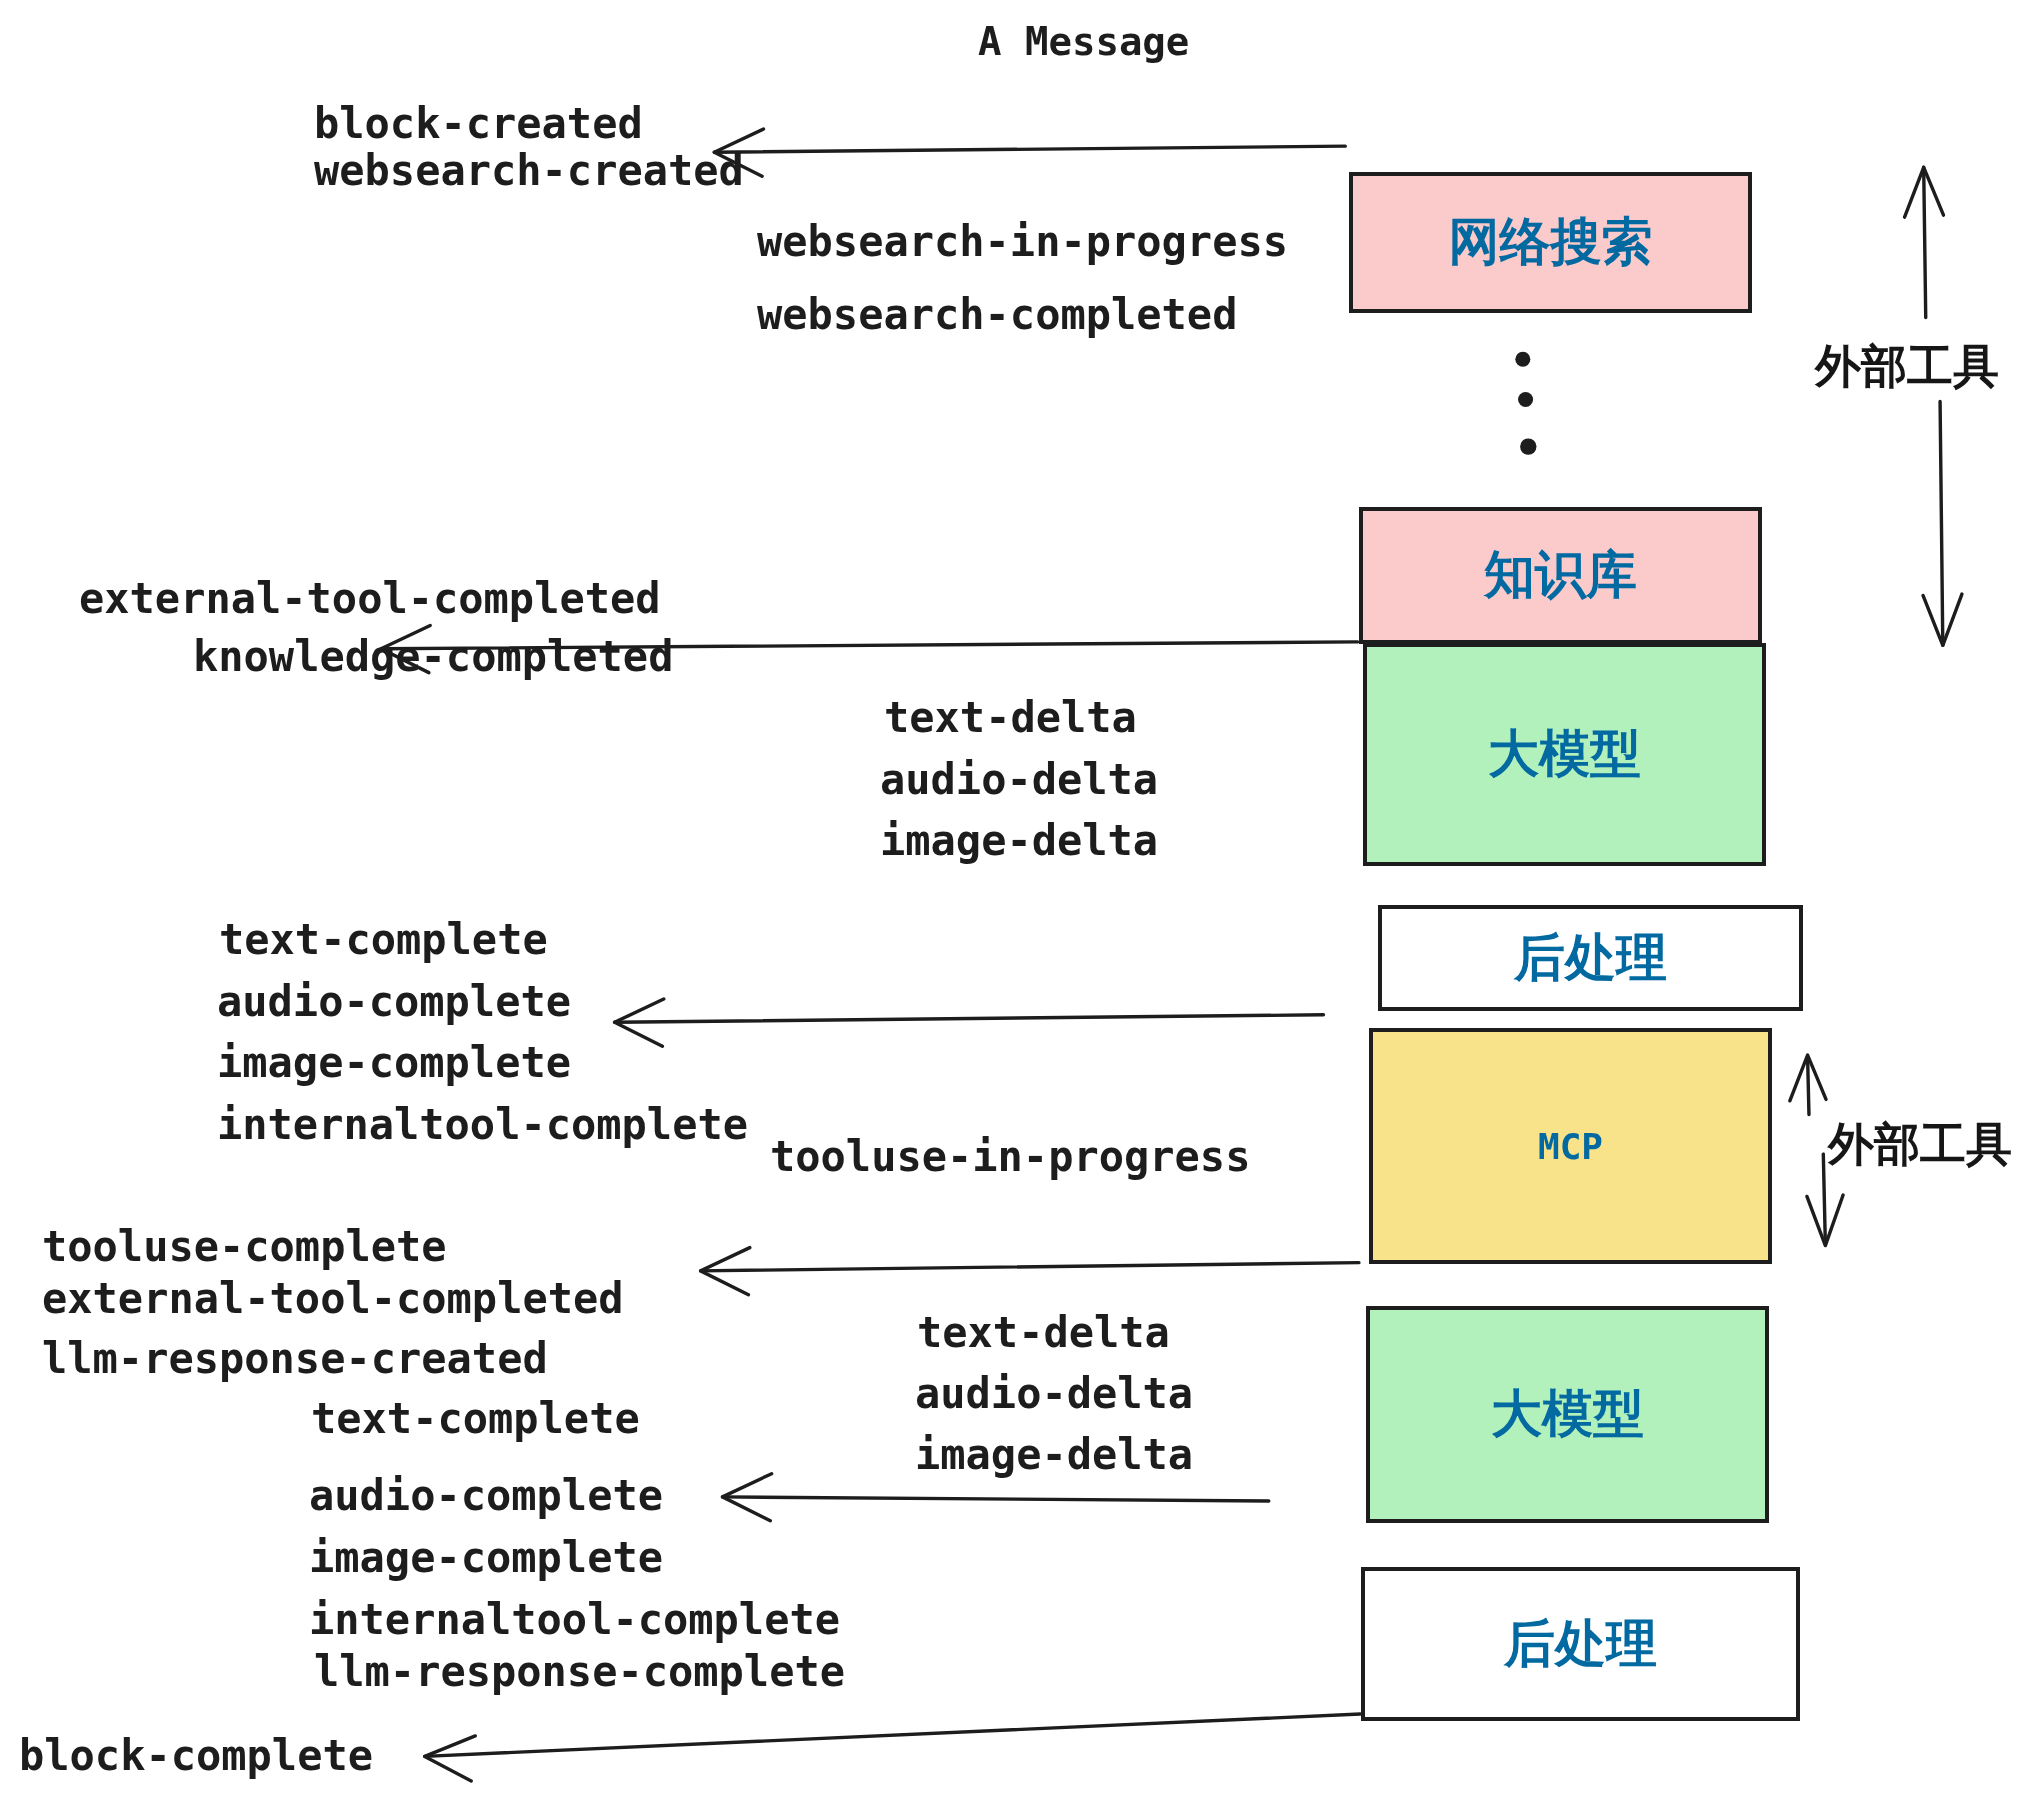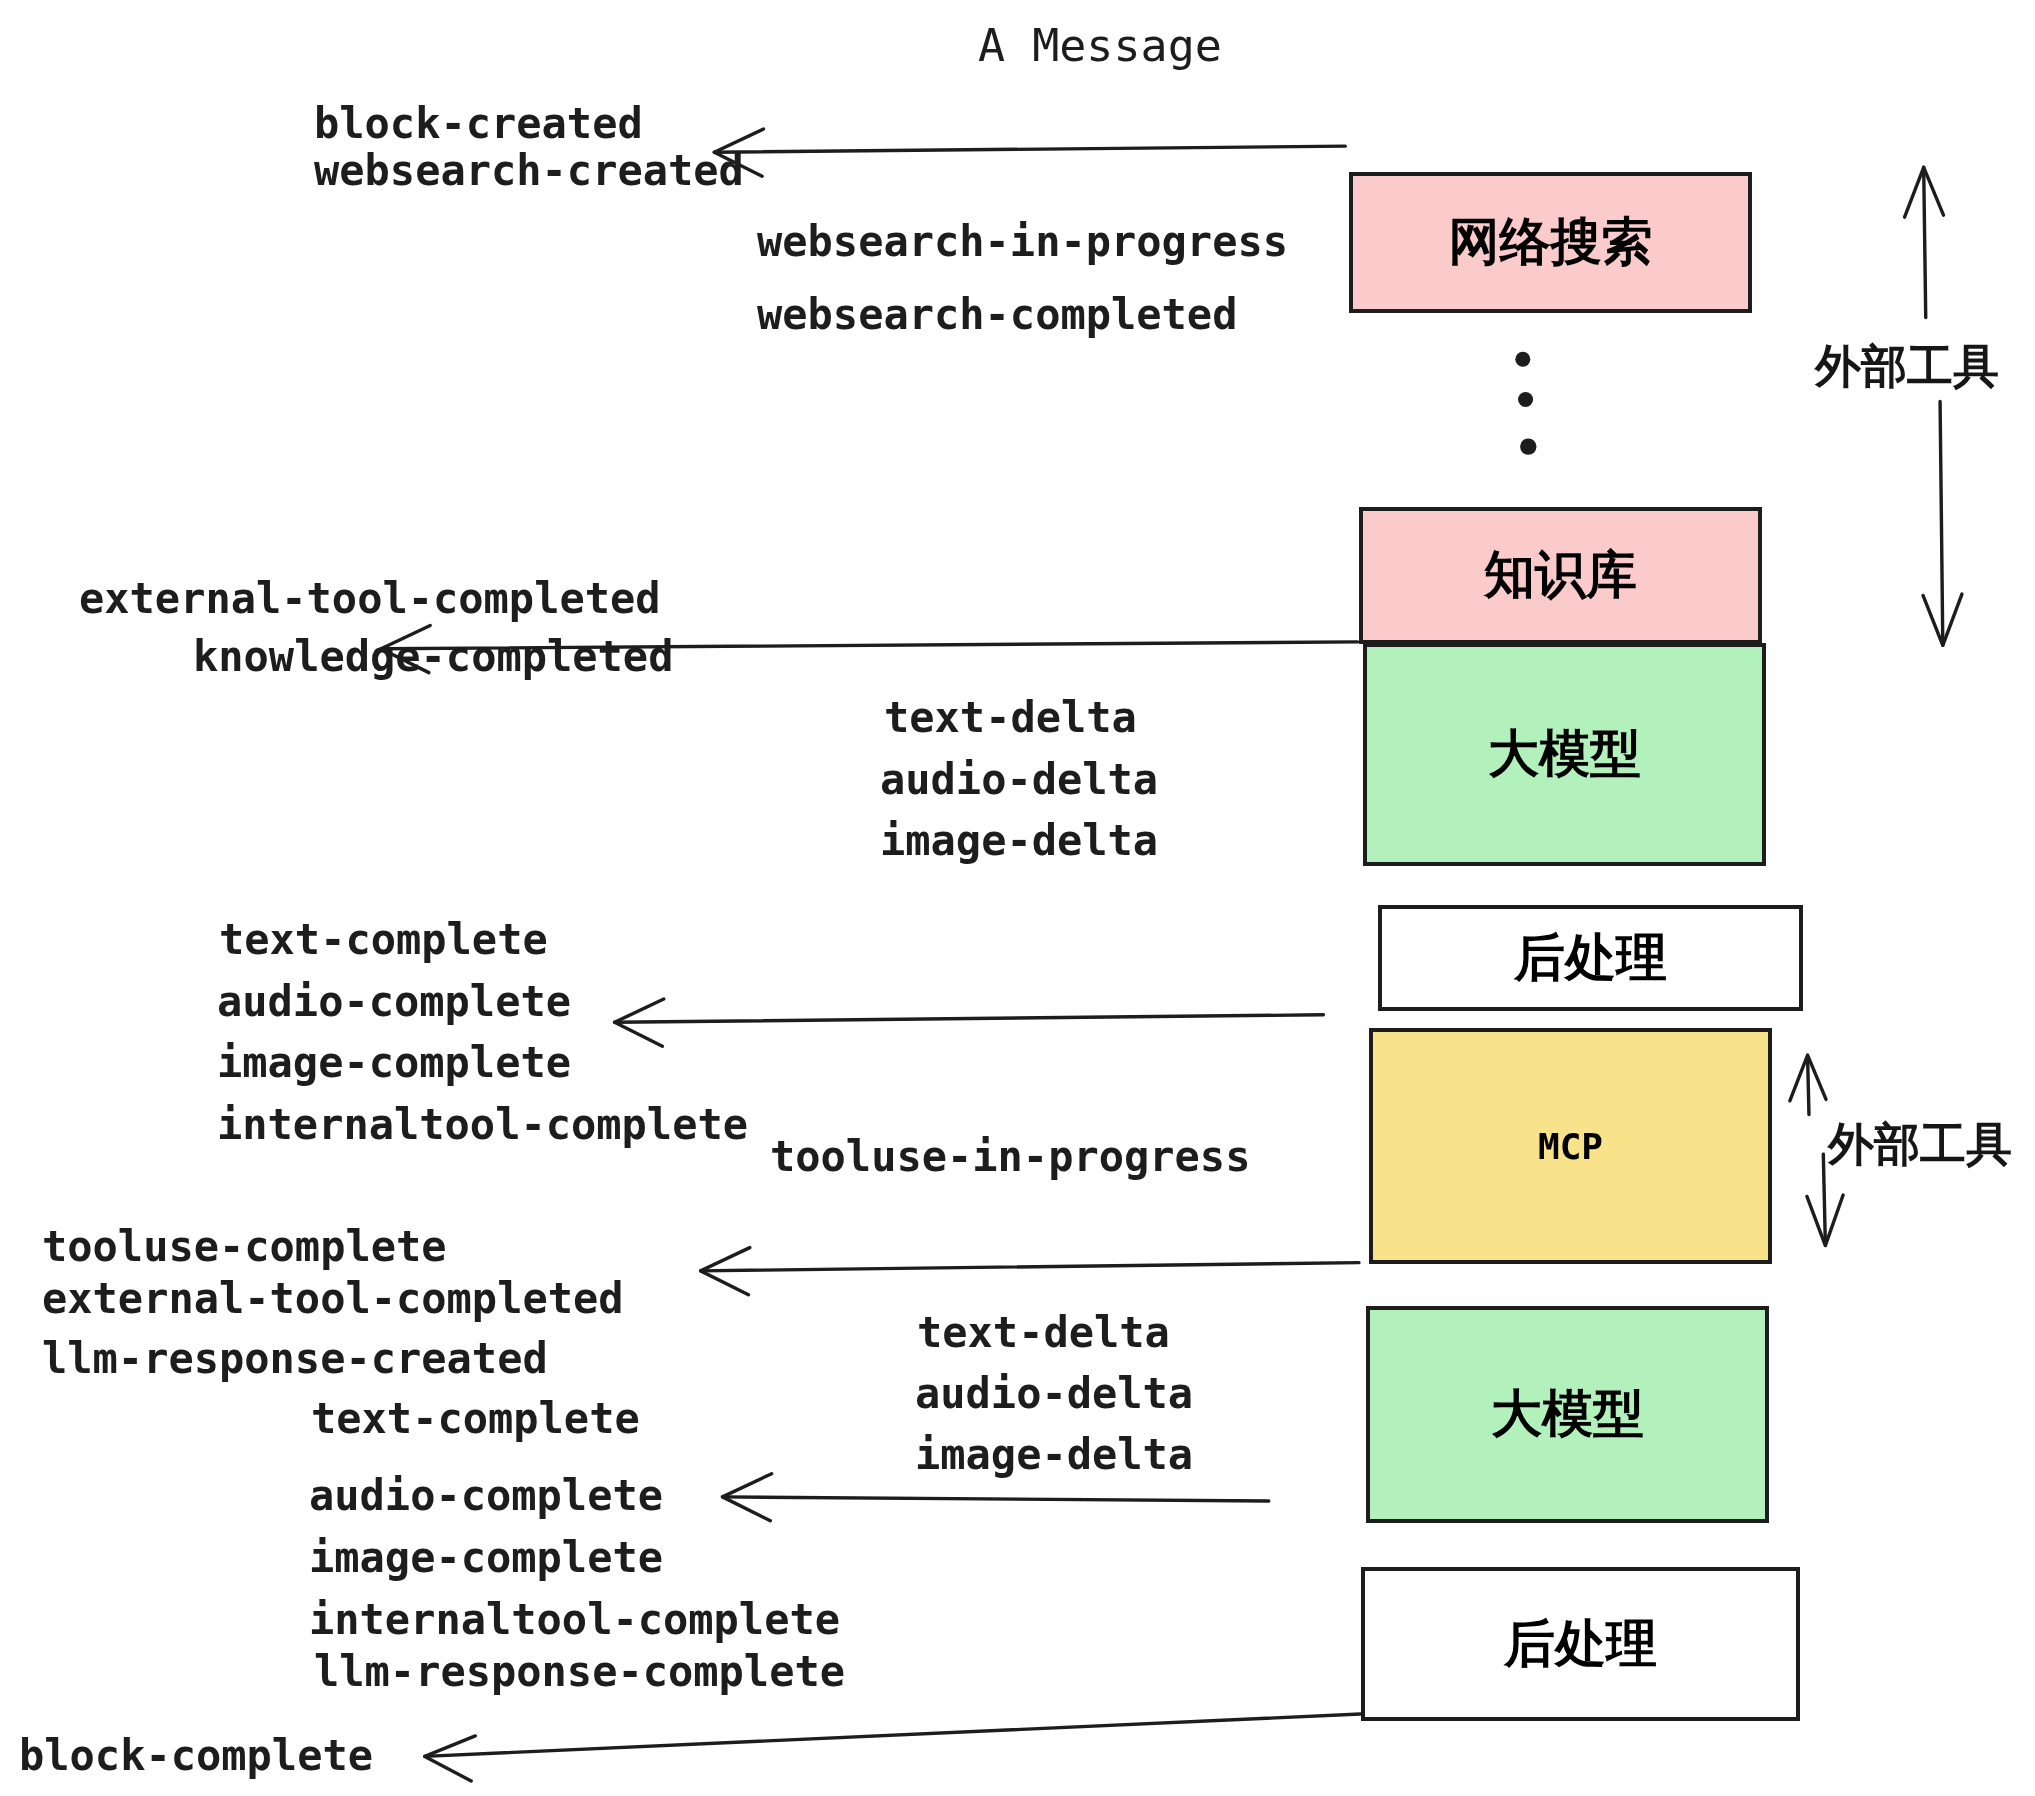--- a/index.html
+++ b/index.html
@@ -14,38 +14,38 @@
   .evt{
     position:absolute;
     font-size:42px;
     font-weight:bold;
     white-space:nowrap;
     letter-spacing:0px;
     line-height:1;
   }
   .title{
     position:absolute;
-    font-size:45px;
-    font-weight:normal;
+    font-size:39px;
+    font-weight:bold;
     white-space:nowrap;
   }
   .box{
     position:absolute;
     border:4.1px solid #1d1d1d;
     display:flex;
     align-items:center;
     justify-content:center;
     box-sizing:border-box;
   }
   .box .lbl{
     font-family:"DejaVu Sans","Liberation Sans",sans-serif;
     font-size:51px;
     font-weight:600;
     white-space:nowrap;
-    color:#000000;
+    color:#0369a1;
   }
   .box.mcp-lbl .lbl{
     font-family:"DejaVu Sans Mono","Liberation Mono",monospace;
     font-size:36px;
     font-weight:bold;
   }
   .pink{background:#fbcbcb;}
   .green{background:#b2f0bc;}
   .yellow{background:#f8e38a;}
   .white{background:#ffffff;justify-content:center;}

